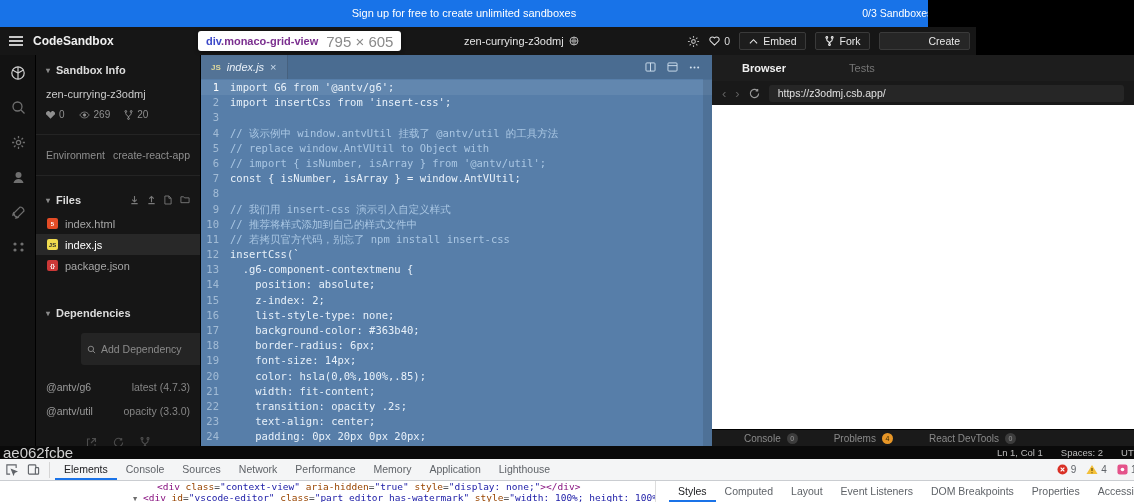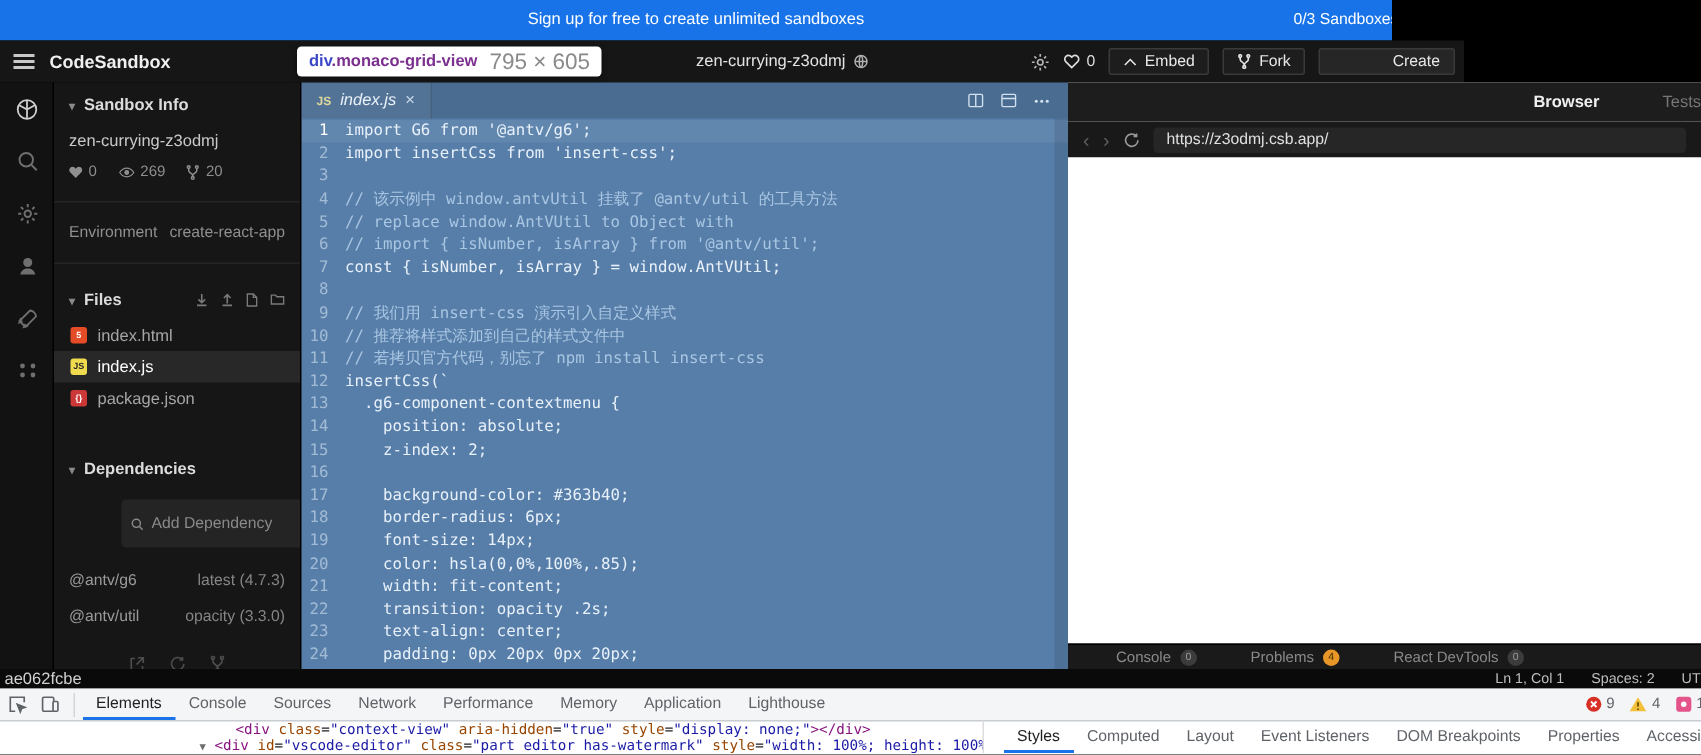--- a/index.html
+++ b/index.html
@@ -104,41 +104,41 @@
   .code-line.active .ln { color:#fff; }
   .ct { white-space:pre; color:#e8f1fa; }
   .ct.comment { color:#a9c6e3; }
   .ed-scrollbar { position:absolute; right:0; top:24px; width:9px; height:367px;
                   background:rgba(0,0,0,.10); cursor:pointer; }
 
   
   .preview { position:absolute; left:712px; top:55px; width:422px; height:391px;
              background:#fff; display:flex; flex-direction:column; }
   .pv-tabs { height:26px; background:#1d1d1d; display:flex; align-items:center;
-             gap:42px; padding-left:30px; flex:none;justify-content:flex-end; }
+             gap:63px; padding-left:30px; flex:none; }
   .pv-tab { font-size:11px; color:#767676; cursor:pointer; }
   .pv-tab.active { color:#f0f0f0; font-weight:700; }
   .pv-nav { height:24px; background:#191919; display:flex; align-items:center;
             gap:9px; padding:0 10px; flex:none; }
   .nav-arrow { color:#5f5f5f; font-size:13px; line-height:1; cursor:pointer; }
   .url-pill { flex:1; height:17px; background:#262626; border-radius:3px;
               display:flex; align-items:center; padding:0 9px; cursor:text; }
   .url-pill span { font-size:10.5px; color:#e0e0e0; }
   .pv-content { flex:1; background:#fff; }
   .pv-console { height:17px; background:#1a1a1a; border-top:1px solid #000;
                 display:flex; align-items:center; gap:36px; padding-left:32px; flex:none; }
   .pvc-item { display:flex; align-items:center; gap:6px; font-size:10px;
               color:#8a8a8a; cursor:pointer; }
   .pvc-badge { width:11px; height:11px; border-radius:50%; font-size:7px;
                display:flex; align-items:center; justify-content:center; color:#101010; }
 
   
   .statusbar { position:absolute; left:0; top:446px; width:1134px; height:13px;
                background:#0a0a0a; display:flex; align-items:center; overflow:hidden; }
-  .sb-commit { margin-left:3px; font-size:11px; color:#d0d0d0; }
+  .sb-commit { margin-left:3px; font-size:15px; color:#d0d0d0; }
   .sb-right { margin-left:auto; display:flex; gap:18px; font-size:9.5px; color:#bdbdbd;
               white-space:nowrap; margin-right:-14px; }
   .sb-right span { cursor:pointer; }
 
   
   .devtools { position:absolute; left:0; top:459px; width:1134px; height:44px;
               background:#fff; overflow:hidden; }
   .dt-toolbar { height:22px; background:#f4f5f6; border-bottom:1px solid #cacdd1;
                 display:flex; align-items:center; overflow:hidden; }
   .dt-iconbtn { width:22px; height:21px; display:flex; align-items:center;
@@ -439,21 +439,21 @@
       <div class="code-line"><span class="ln">6</span><span class="ct comment">// import { isNumber, isArray } from '@antv/util';</span></div>
       <div class="code-line"><span class="ln">7</span><span class="ct">const { isNumber, isArray } = window.AntVUtil;</span></div>
       <div class="code-line"><span class="ln">8</span><span class="ct"></span></div>
       <div class="code-line"><span class="ln">9</span><span class="ct comment">// 我们用 insert-css 演示引入自定义样式</span></div>
       <div class="code-line"><span class="ln">10</span><span class="ct comment">// 推荐将样式添加到自己的样式文件中</span></div>
       <div class="code-line"><span class="ln">11</span><span class="ct comment">// 若拷贝官方代码，别忘了 npm install insert-css</span></div>
       <div class="code-line"><span class="ln">12</span><span class="ct">insertCss(`</span></div>
       <div class="code-line"><span class="ln">13</span><span class="ct">  .g6-component-contextmenu {</span></div>
       <div class="code-line"><span class="ln">14</span><span class="ct">    position: absolute;</span></div>
       <div class="code-line"><span class="ln">15</span><span class="ct">    z-index: 2;</span></div>
-      <div class="code-line"><span class="ln">16</span></div>
+      <div class="code-line"><span class="ln">16</span><span class="ct">    list-style-type: none;</span></div>
       <div class="code-line"><span class="ln">17</span><span class="ct">    background-color: #363b40;</span></div>
       <div class="code-line"><span class="ln">18</span><span class="ct">    border-radius: 6px;</span></div>
       <div class="code-line"><span class="ln">19</span><span class="ct">    font-size: 14px;</span></div>
       <div class="code-line"><span class="ln">20</span><span class="ct">    color: hsla(0,0%,100%,.85);</span></div>
       <div class="code-line"><span class="ln">21</span><span class="ct">    width: fit-content;</span></div>
       <div class="code-line"><span class="ln">22</span><span class="ct">    transition: opacity .2s;</span></div>
       <div class="code-line"><span class="ln">23</span><span class="ct">    text-align: center;</span></div>
       <div class="code-line"><span class="ln">24</span><span class="ct">    padding: 0px 20px 0px 20px;</span></div>
     </div>
   <div class="ed-scrollbar"></div>

